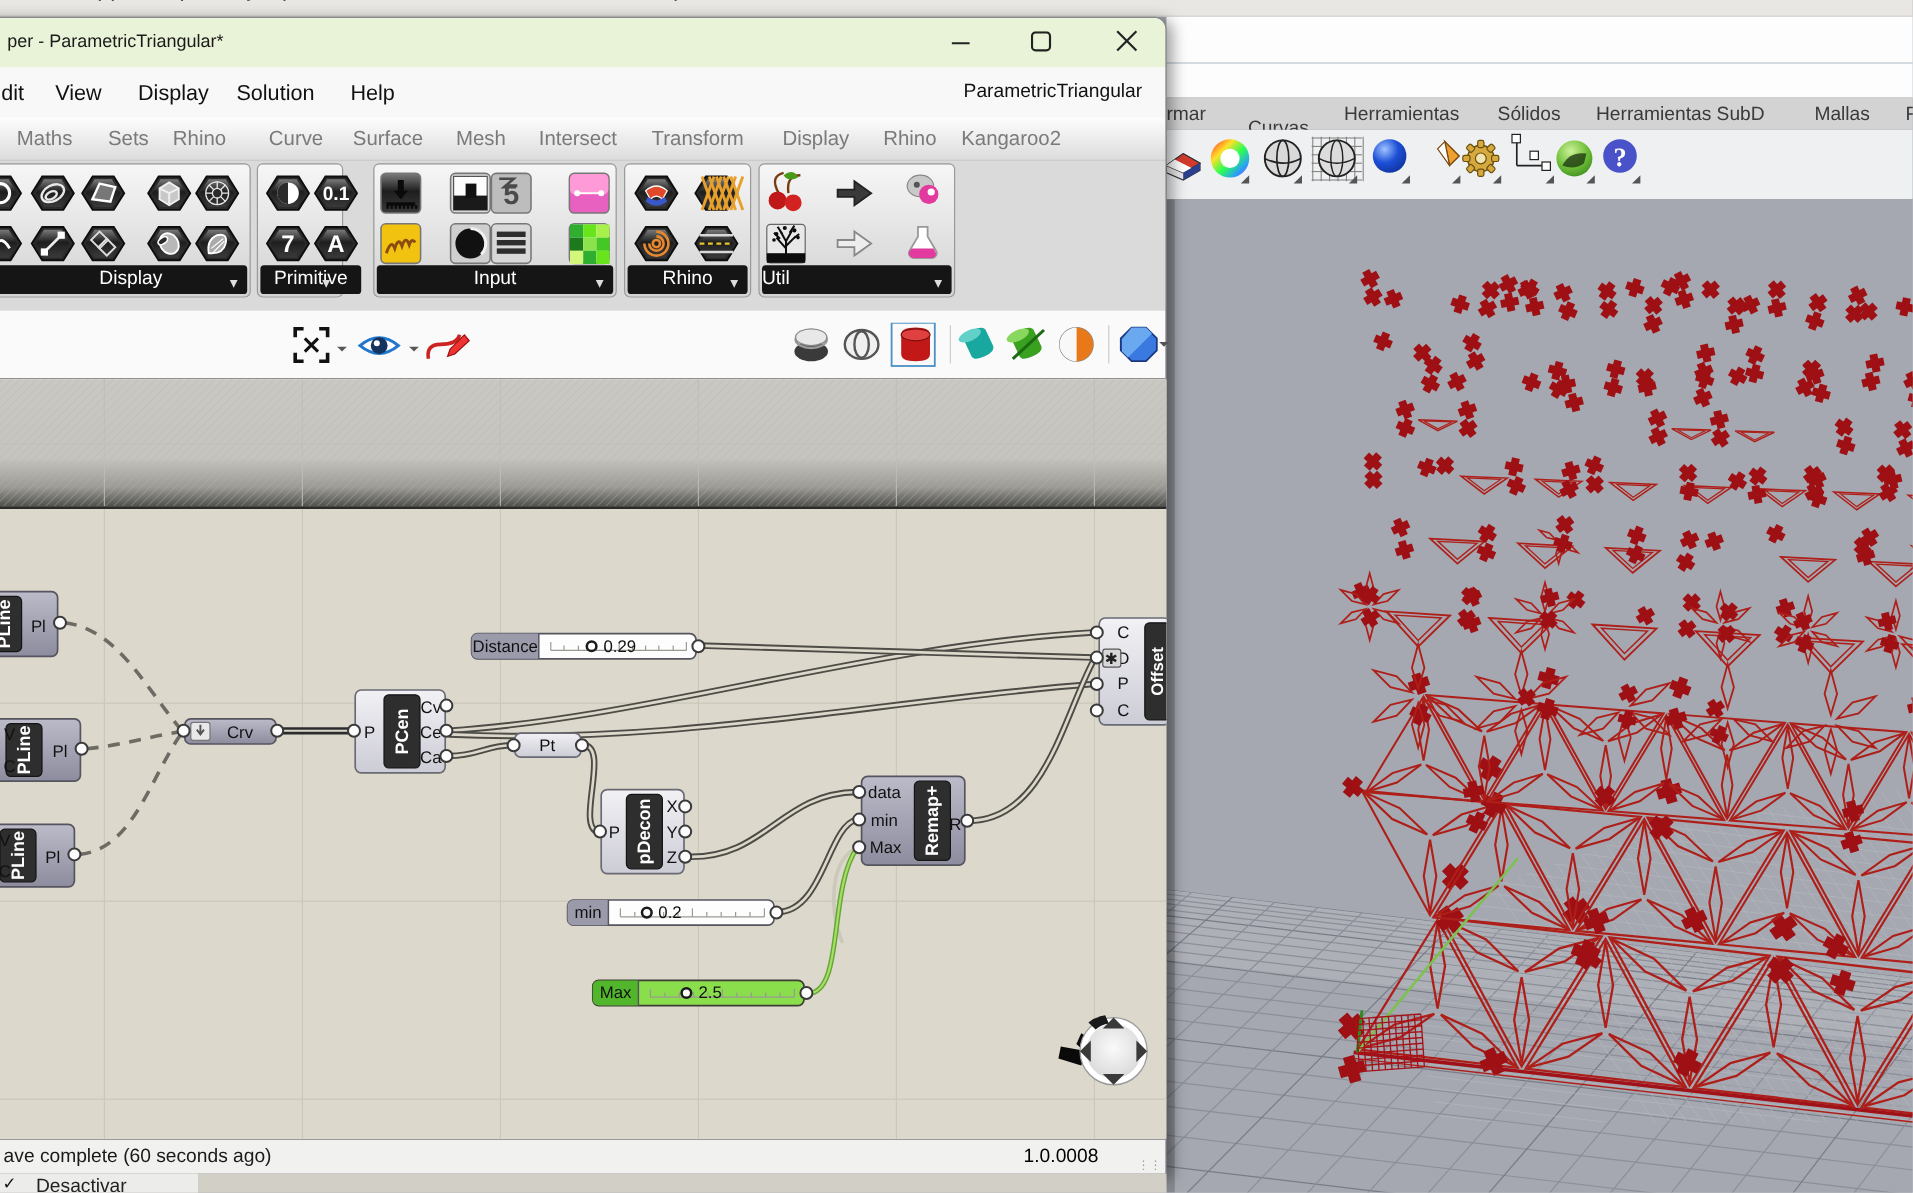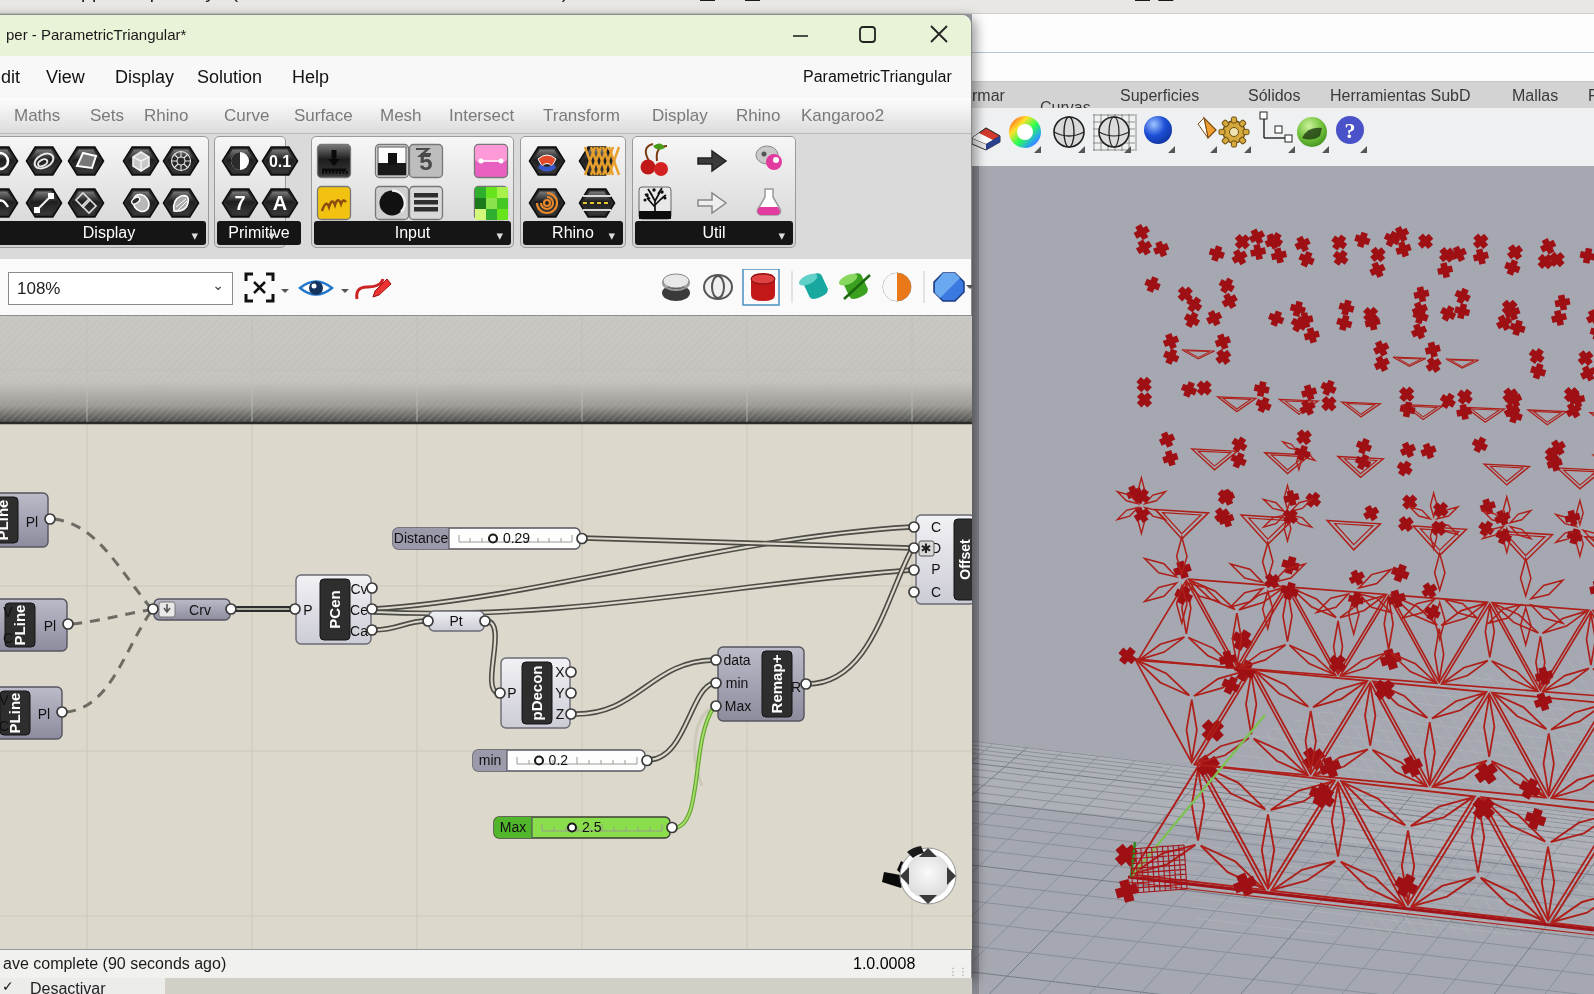--- a/index.html
+++ b/index.html
@@ -9,21 +9,21 @@
     <div style="position:absolute;left:700px;top:-13px;font-size:15px;color:#1a1a1a">▬</div>
     <div style="position:absolute;left:745px;top:-13px;font-size:15px;color:#1a1a1a">▬</div>
     <div style="position:absolute;left:1135px;top:-13px;font-size:15px;color:#1a1a1a">▬&nbsp;&nbsp;▬</div>
   </div>
 <div class="abs" style="left:972px;top:14px;width:622px;height:68px;background:#fdfdfd;border-bottom:1px solid #c6c6c6">
     <div style="position:absolute;left:0;top:38px;width:622px;border-top:1px solid #b9c6cf"></div>
   </div>
 <div class="abs" style="left:972px;top:82px;width:622px;height:26px;background:#d3d3d3;font-size:16px;color:#3a3a3a;white-space:nowrap">
     <span style="position:absolute;left:0px;top:5px">rmar</span>
     <span style="position:absolute;left:68px;top:17px">Curvas</span>
-    <span style="position:absolute;left:148px;top:5px">Superficies</span>
+    <span style="position:absolute;left:148px;top:5px">Herramientas</span>
     <span style="position:absolute;left:276px;top:5px">Sólidos</span>
     <span style="position:absolute;left:358px;top:5px">Herramientas SubD</span>
     <span style="position:absolute;left:540px;top:5px">Mallas</span>
     <span style="position:absolute;left:616px;top:5px">F</span>
   </div>
 <div class="abs" style="left:972px;top:108px;width:622px;height:58px;border-bottom:1px solid #9b9b9b"><svg width="622" height="58" viewBox="0 0 622 58">
       <rect width="622" height="58" fill="#eef0f1"></rect>
       <g transform="translate(-2,8)">
         <path d="M2 22 L16 12 L30 20 L30 26 L16 34 L2 28 Z" fill="#e8e8e8" stroke="#333" stroke-width="1"></path>
         <path d="M2 22 L16 12 L30 20 L16 28 Z" fill="#d23a2e" stroke="#333" stroke-width="1"></path>
@@ -1137,29 +1137,25 @@
             <circle cx="29" cy="55" r="1.7"></circle>
             <circle cx="32" cy="61" r="1.5"></circle>
             <circle cx="12" cy="63" r="1.5"></circle>
           </g>
           <path d="M65 63 l14 0 0 -7 14 10 -14 10 0 -7 -14 0z" fill="#eee" stroke="#888" stroke-width="1.5"></path>
           <g transform="translate(136,64)">
             <path d="M-4 -12 l8 0 0 8 7 12 a4 4 0 0 1 -3 6 l-16 0 a4 4 0 0 1 -3 -6 l7 -12z" fill="#fff" stroke="#999" stroke-width="1.5"></path>
             <path d="M-9 6 l18 0 2 4 a4 4 0 0 1 -3 4 l-16 0 a4 4 0 0 1 -3 -6z" fill="#e23a9e"></path>
           </g>
         </svg>
-        <div class="abs" style="left:2px;bottom:2px;width:158px;height:24px;background:#151515;border-radius:3px;color:#fff;font-size:16px;line-height:24px;text-align:center"><span style="position:relative;left:0px">Util</span></div>
+        <div class="abs" style="left:2px;bottom:2px;width:158px;height:24px;background:#151515;border-radius:3px;color:#fff;font-size:16px;line-height:24px;text-align:left"><span style="position:relative;left:0px">Util</span></div>
         <div class="abs" style="right:10px;bottom:4px;color:#ddd;font-size:13px">▾</div>
       </div>
     </div>
     <div class="abs" style="left:0;top:244px;width:100%;height:57px;background:#fafafa;border-bottom:1px solid #8f8f8f">
-      <div class="abs" style="left:27px;top:13px;width:225px;height:33px;background:#fff;border:1px solid #8a8a8a;font-size:17px;color:#222">
-        <span class="abs" style="left:8px;top:6px">108%</span>
-        <span class="abs" style="right:8px;top:4px;color:#444;font-size:14px">⌄</span>
-      </div>
       <svg class="abs" style="left:262px;top:12px" width="700" height="36">
 <g stroke="#111" stroke-width="3" fill="none">
           <path d="M3 10 v-7 h7 M23 3 h7 v7 M30 23 v7 h-7 M10 30 h-7 v-7"></path>
           <path d="M11 11 l11 11 m0 -11 l-11 11" stroke-width="2.5"></path>
         </g>
 <path d="M38 18 l4 4 4 -4z" fill="#555"></path>
 <g transform="translate(55,0)">
           <path d="M2 17 Q18 4 34 17 Q18 30 2 17Z" fill="#fff" stroke="#2277cc" stroke-width="2.5"></path>
           <circle cx="18" cy="17" r="7" fill="#15335f"></circle>
           <circle cx="16" cy="15" r="2.5" fill="#fff"></circle>
@@ -1432,21 +1428,21 @@
       <path d="M899 545 l14 8 -8 10 -10 -9 z" fill="#0a0a0a"></path>
       <circle cx="926" cy="560" r="28" fill="url(#navg)" stroke="#999" stroke-width="1"></circle>
       <circle cx="926" cy="560" r="25" fill="none" stroke="#fff" stroke-width="4.5"></circle>
       <path d="M917 541 L935 541 L926 532 Z" fill="#3a3a3a"></path>
       <path d="M917 579 L935 579 L926 588 Z" fill="#3a3a3a"></path>
       <path d="M907 551 L907 569 L898 560 Z" fill="#3a3a3a"></path>
       <path d="M945 551 L945 569 L954 560 Z" fill="#3a3a3a"></path>
       <path d="M905 536 a30 30 0 0 1 14 -6 l3 7 a22 22 0 0 0 -11 5 z" fill="#1a1a1a"></path>
     </svg>
     <div class="abs" style="left:0;top:934px;width:100%;height:29px;background:#f1f1ef;border-top:1px solid #9a9a9a;font-size:16px;color:#1a1a1a">
-      <span class="abs" style="left:22px;top:5px">ave complete (90 seconds ago)</span>
+      <span class="abs" style="left:22px;top:5px">ave complete (60 seconds ago)</span>
       <span class="abs" style="left:872px;top:5px;color:#000000">1.0.0008</span>
       <span class="abs" style="right:3px;bottom:1px;color:#999;font-size:10px">⋮⋮</span>
     </div>
   </div>
 <div class="abs" style="left:0;top:978px;width:972px;height:16px;background:#d2cfc7">
     <div class="abs" style="left:0;top:0;width:165px;height:16px;background:#ececeb;overflow:hidden">
       <span style="position:absolute;left:2px;top:0px;font-size:14px;color:#111">✓</span>
       <span style="position:absolute;left:30px;top:2px;font-size:16px;color:#222">Desactivar</span>
     </div>
   </div>

